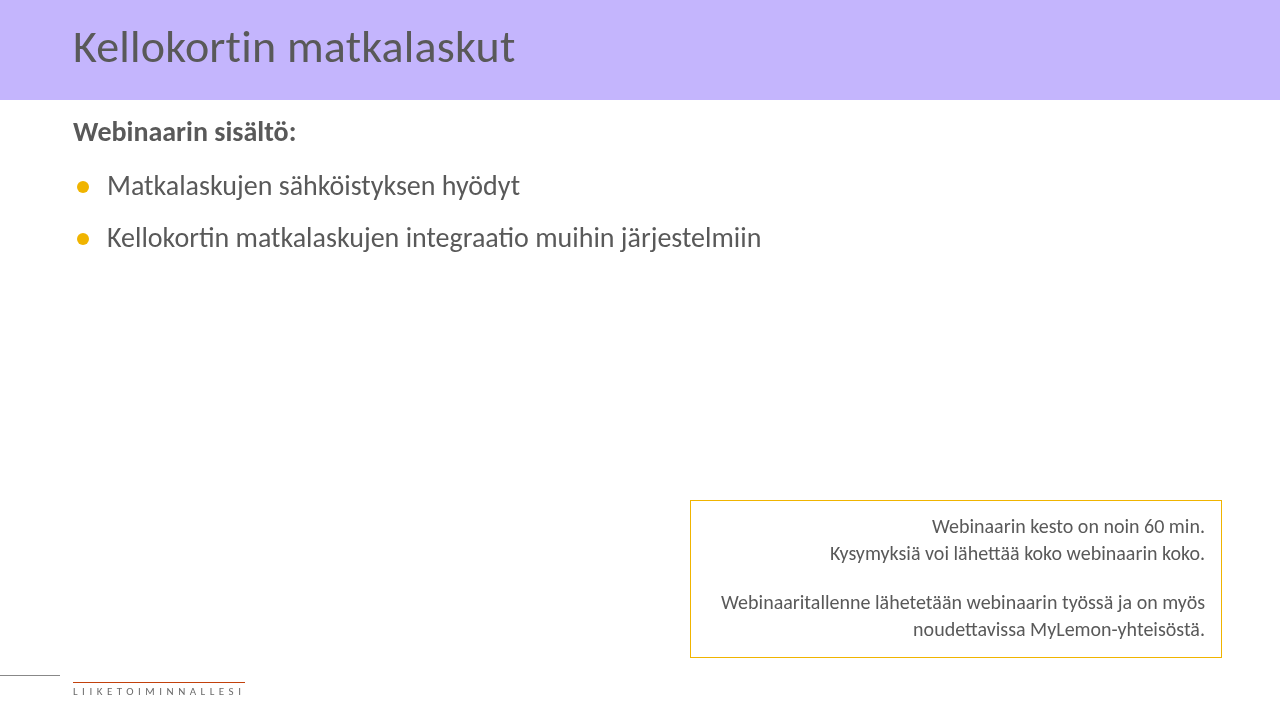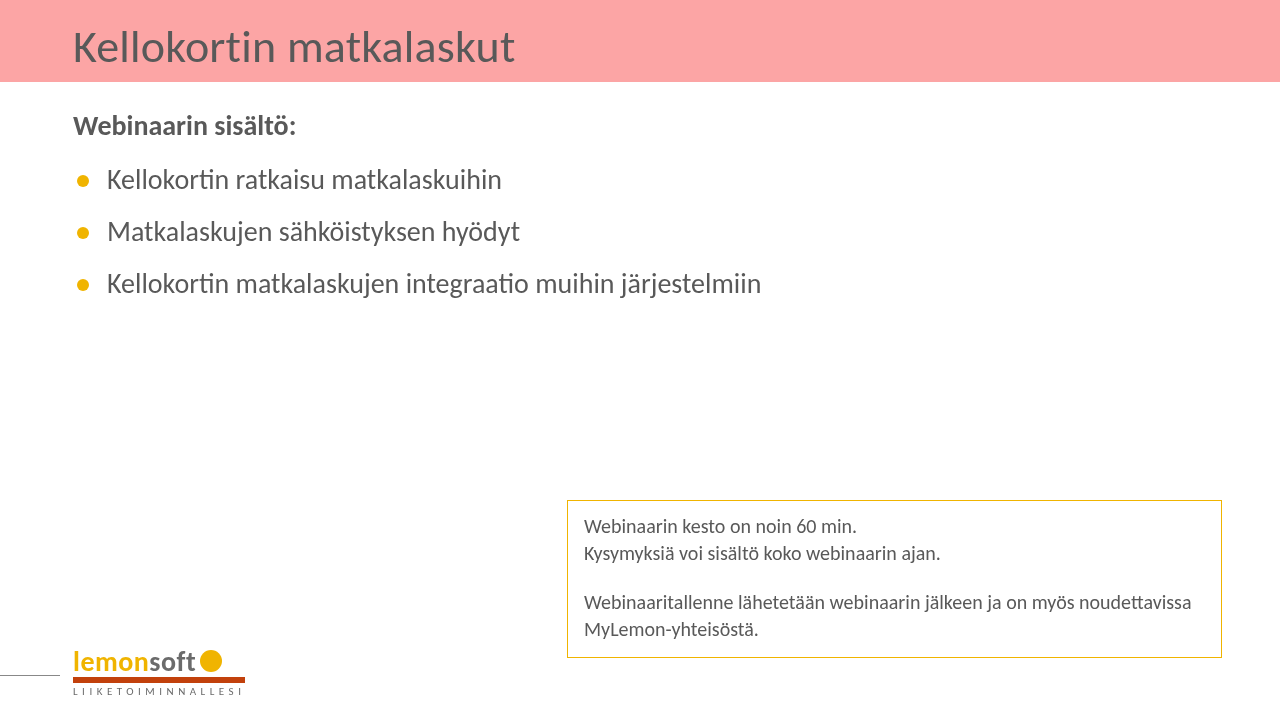--- a/index.html
+++ b/index.html
@@ -1,62 +1,58 @@
 <!DOCTYPE html>
 <html><head>
 <meta charset="utf-8">
 <style>
   * { margin: 0; padding: 0; box-sizing: border-box; }
   html, body { width: 1280px; height: 720px; font-family: "Segoe UI", "Calibri", Arial, sans-serif; color: #595959; background: #fff; }
   .slide { width: 1280px; height: 720px; position: relative; background: #ffffff; overflow: hidden; }
-  .title-bar { background: #fca5a5; padding: 18px 73px 8px; }
+  .title-bar { background: #c4b5fd; padding: 18px 73px 26px; }
   .title-bar h1 { font-size: 46px; font-weight: 400; color: #595959; letter-spacing: 0.2px; }
-  .content { padding: 26px 73px 0; }
+  .content { padding: 14px 73px 0; }
   .subtitle { font-size: 28px; font-weight: 700; color: #595959; margin-bottom: 18px; }
   ul.bullets { list-style: none; }
   ul.bullets li { position: relative; padding-left: 34px; font-size: 28px; color: #595959; line-height: 1.35; margin-bottom: 14px; }
   ul.bullets li::before { content: ""; position: absolute; left: 4px; top: 14px; width: 12px; height: 12px; background: #f0b400; border-radius: 50%; }
-  .info-box { position: absolute; right: 58px; bottom: 62px; width: 655px; border: 1px solid #f0b400; padding: 12px 16px 14px; }
+  .info-box { position: absolute; right: 58px; bottom: 62px; width: 532px; border: 1px solid #f0b400; padding: 12px 16px 14px; text-align: right; }
   .info-box p { font-size: 20px; color: #595959; line-height: 1.35; }
   .info-gap { height: 22px; }
   .logo-area { position: absolute; left: 73px; bottom: 22px; }
   .logo-text { font-size: 28px; font-weight: 700; letter-spacing: 0.5px; }
   .logo-lemon { color: #f0b400; }
   .logo-soft  { color: #6b6b6b; }
   .logo-dot   { display: inline-block; width: 22px; height: 22px; background: #f0b400; border-radius: 50%; margin-left: 4px; position: relative; top: 1px; }
-  .logo-tag   { font-size: 11px; color: #6b6b6b; letter-spacing: 4.5px; margin-top: -2px; border-top: 6px solid #c2410c; padding-top: 2px; }
+  .logo-tag   { font-size: 11px; color: #6b6b6b; letter-spacing: 4.5px; margin-top: -2px; border-top: 1px solid #c2410c; padding-top: 2px; }
   .footer-rule { position: absolute; left: 0; bottom: 44px; width: 60px; height: 1px; background: #888; }
 </style>
 </head>
 <body>
 
 <div class="slide">
 
   <div class="title-bar">
     <h1>Kellokortin matkalaskut</h1>
   </div>
 
   <div class="content">
     <div class="subtitle">Webinaarin sisältö:</div>
     <ul class="bullets">
-      <li>Kellokortin ratkaisu matkalaskuihin</li>
       <li>Matkalaskujen sähköistyksen hyödyt</li>
       <li>Kellokortin matkalaskujen integraatio muihin järjestelmiin</li>
     </ul>
   </div>
 
   <div class="info-box">
     <p>Webinaarin kesto on noin 60 min.</p>
-    <p>Kysymyksiä voi sisältö koko webinaarin ajan.</p>
+    <p>Kysymyksiä voi lähettää koko webinaarin koko.</p>
     <div class="info-gap"></div>
-    <p>Webinaaritallenne lähetetään webinaarin jälkeen ja on myös noudettavissa MyLemon-yhteisöstä.</p>
+    <p>Webinaaritallenne lähetetään webinaarin työssä ja on myös noudettavissa MyLemon-yhteisöstä.</p>
   </div>
 
   <div class="footer-rule"></div>
 
   <div class="logo-area">
-    <div class="logo-text">
-      <span class="logo-lemon">lemon</span><span class="logo-soft">soft</span><span class="logo-dot"></span>
-    </div>
     <div class="logo-tag">LIIKETOIMINNALLESI</div>
   </div>
 
 </div>
 
 </body></html>

